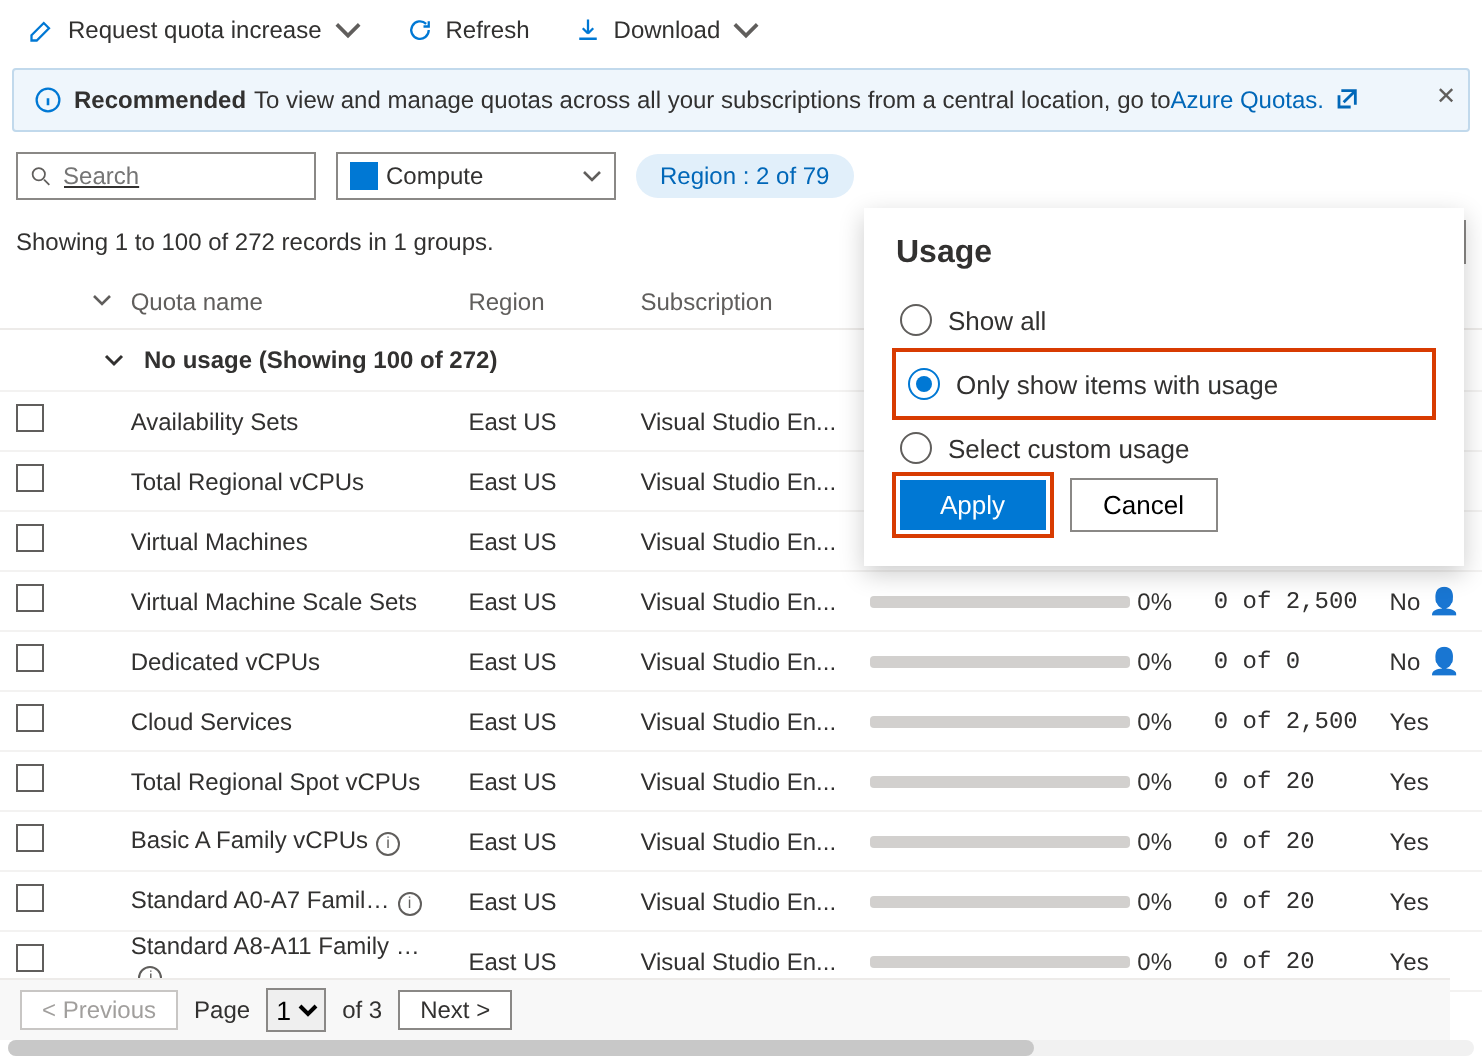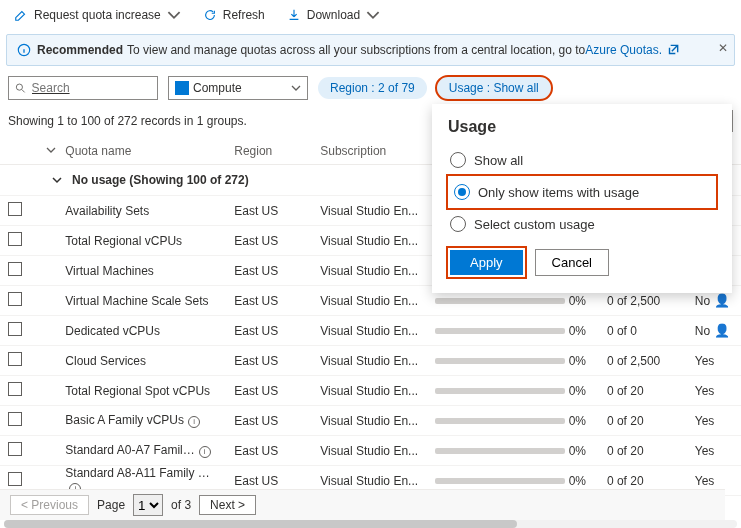--- a/index.html
+++ b/index.html
@@ -29,21 +29,21 @@
 .table { }
 .thead { display: flex; align-items: center; padding: 4px 8px 6px; border-bottom: 1px solid #edebe9; font-size: 12px; color: #605e5c; }
 .thead .cell { font-weight: 400; }
 .col-check { width: 40px; }
 .col-expand { width: 20px; }
 .col-name { width: 160px; }
 .col-region { width: 90px; margin-left: 16px; }
 .col-sub { width: 120px; }
 .col-bar { width: 140px; }
 .col-usage { width: 40px; text-align: left; }
-.col-quota { width: 92px; }
+.col-quota { width: 92px; font-family: Liberation Mono, monospace; }
 .col-adj { width: 40px; }
 
 .group-row { display: flex; align-items: center; padding: 8px 8px; font-weight: 600; font-size: 12px; }
 .group-row svg { margin: 0 4px 0 44px; }
 
 .row { display: flex; align-items: center; height: 30px; padding: 0 8px; border-top: 1px solid #f3f2f1; font-size: 12px; }
 .checkbox { width: 14px; height: 14px; border: 1px solid #605e5c; display: inline-block; }
 .bar { height: 6px; width: 130px; background: #d2d0ce; border-radius: 2px; }
 .info-icon { display: inline-flex; width: 12px; height: 12px; border: 1px solid #605e5c; border-radius: 50%; align-items: center; justify-content: center; font-size: 8px; margin-left: 4px; color: #605e5c; }
 .person-icon { color: #0078d4; font-size: 13px; margin-left: 4px; }
@@ -56,21 +56,21 @@
 .scroll-track { position: absolute; left: 4px; right: 4px; bottom: 0; height: 8px; background: #f1f1f1; border-radius: 4px; }
 .scroll-thumb { position: absolute; left: 0; top: 0; bottom: 0; width: 70%; background: #c8c8c8; border-radius: 4px; }
 
 .popover { position: absolute; top: 104px; left: 432px; width: 300px; background: #fff; box-shadow: 0 4px 12px rgba(0,0,0,0.2); padding: 14px 16px 16px; z-index: 10; }
 .popover h3 { font-size: 16px; font-weight: 600; margin-bottom: 10px; }
 .radio-row { display: flex; align-items: center; gap: 8px; padding: 6px 2px; cursor: pointer; font-size: 13px; }
 .radio { width: 16px; height: 16px; border: 1px solid #605e5c; border-radius: 50%; display: inline-flex; align-items: center; justify-content: center; }
 .radio.checked { border-color: #0078d4; }
 .radio.checked::after { content: ""; width: 8px; height: 8px; border-radius: 50%; background: #0078d4; }
 .highlight-box { outline: 2px solid #d83b01; padding: 2px 4px; margin: 2px 0; }
-.popover-actions { display: flex; gap: 10px; margin-top: 10px; align-items: center; }
+.popover-actions { display: flex; gap: 10px; align-items: center; }
 .btn-primary { background: #0078d4; color: #fff; border: none; padding: 5px 20px; font-size: 13px; cursor: pointer; }
 .btn-secondary { background: #fff; border: 1px solid #8a8886; padding: 5px 16px; font-size: 13px; cursor: pointer; }
 .apply-wrap { outline: 2px solid #d83b01; padding: 2px; display: inline-flex; }
 
 .chev { width: 10px; height: 10px; }
 </style>
 </head>
 <body>
 
 <div class="toolbar">
@@ -126,23 +126,20 @@
     <span style="display:flex;align-items:center">
         <span class="ico"></span>
         <span>Compute</span>
       </span>
     <svg class="chev" viewBox="0 0 10 10">
         <path d="M1 3l4 4 4-4" fill="none" stroke="#605e5c" stroke-width="1.3"></path>
       </svg>
   </div>
   <div class="pill">
     <span>Region : 2 of 79</span>
-  </div>
-  <div class="pill highlight">
-    <span>Usage : Show all</span>
   </div>
 </div>
 
 <div class="status-row">
   <span>Showing 1 to 100 of 272 records in 1 groups.</span>
   <div class="mini-select">
     <svg class="chev" viewBox="0 0 10 10">
         <path d="M1 3l4 4 4-4" fill="none" stroke="#605e5c" stroke-width="1.3"></path>
       </svg>
   </div>

